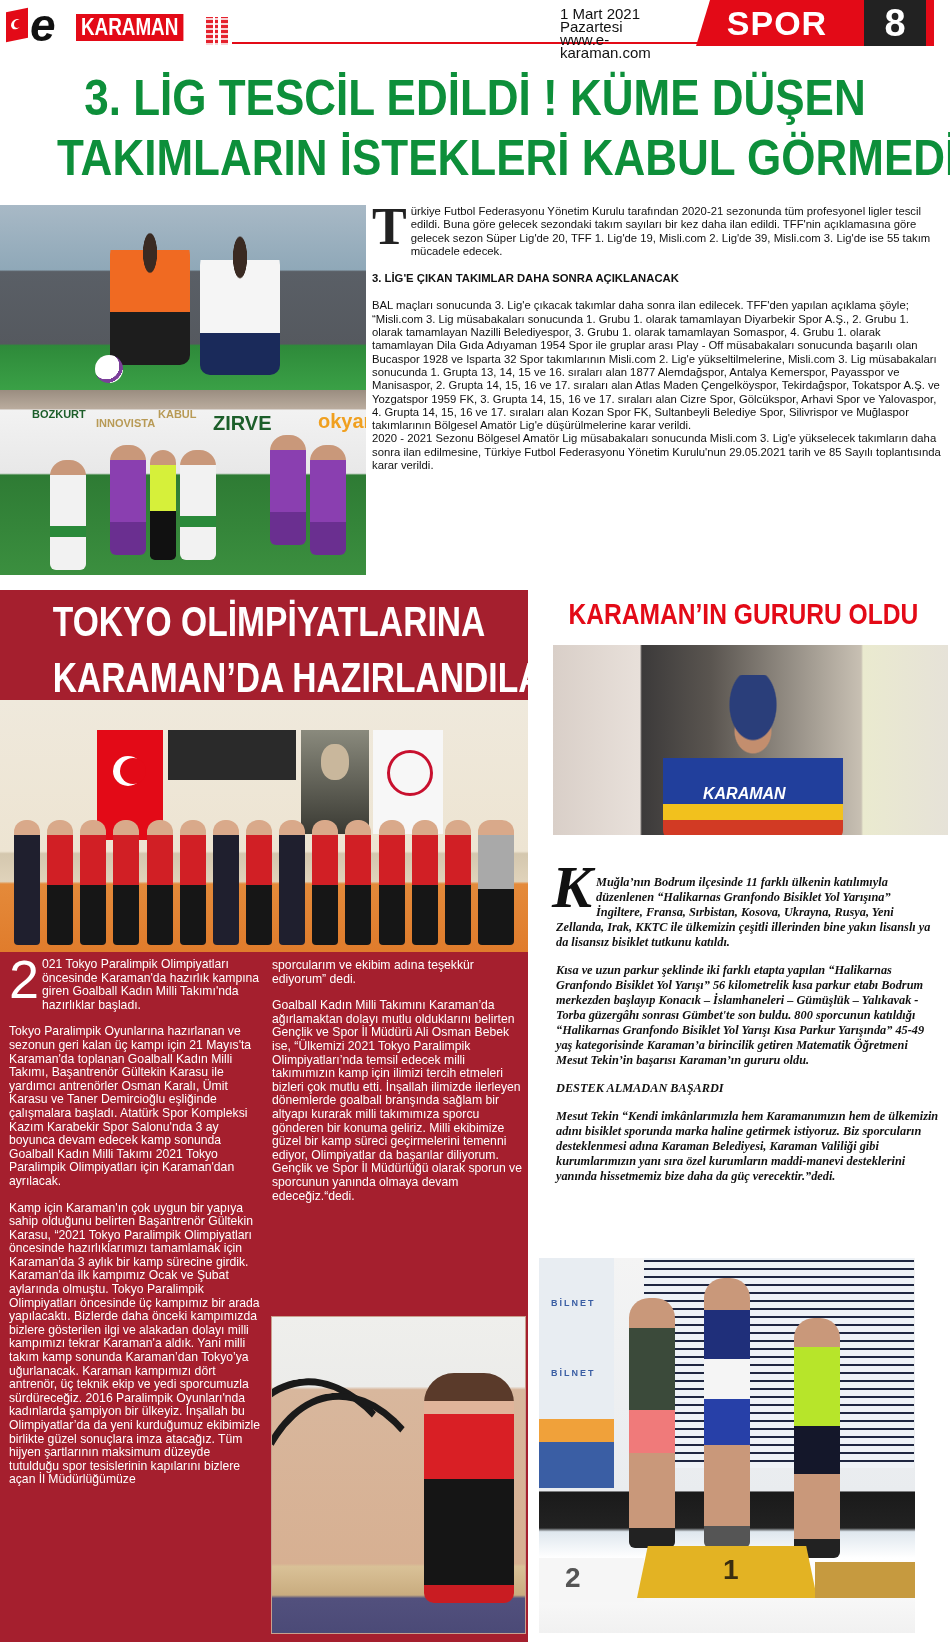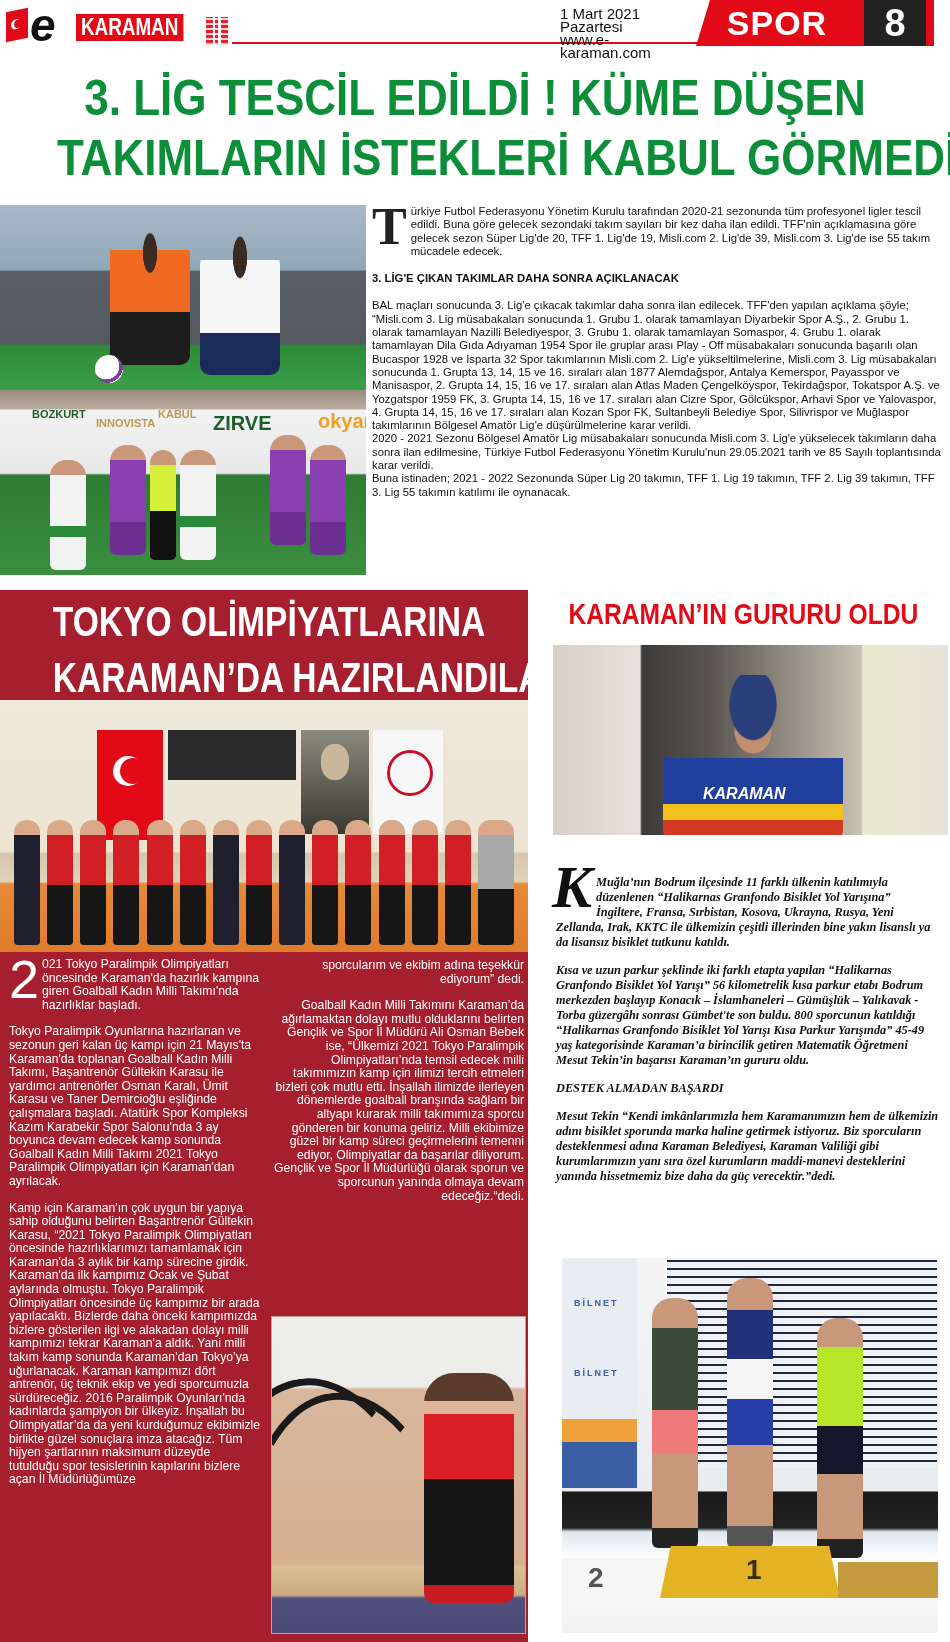--- a/index.html
+++ b/index.html
@@ -64,40 +64,40 @@
   .banner-gsb { position:absolute; left:373px; top:30px; width:70px; height:104px; background:#f7f7f7; }
   .banner-gsb::before { content:""; position:absolute; left:14px; top:20px; width:40px; height:40px; border-radius:50%; border:3px solid #c8102e; }
   .team-row { position:absolute; left:14px; top:120px; width:500px; height:125px; display:flex; justify-content:space-between; align-items:flex-end; }
   .member { width: 26px; height: 125px; border-radius: 12px 12px 4px 4px; background: linear-gradient(180deg, #d9a98a 0 12%, #d11f25 12% 52%, #161616 52% 100%); }
   .member.dark { background: linear-gradient(180deg, #d9a98a 0 12%, #1f1f2e 12% 100%); }
   .member.grey { background: linear-gradient(180deg, #d9a98a 0 12%, #a9a9a9 12% 55%, #161616 55% 100%); width: 36px; }
 
   .red-col { position: absolute; color: #fff; font-size: 12.2px; line-height: 13.6px; }
   .red-col p { margin: 0; }
   .red-col-1 { left: 9px; top: 958px; width: 252px; }
-  .red-col-2 { left: 272px; top: 959px; width: 252px; text-align: right; }
+  .red-col-2 { left: 272px; top: 959px; width: 252px; }
   .dropcap-2 { float: left; font-family: "Liberation Sans", sans-serif; font-size: 54px; line-height: 40px; margin: 1px 3px 0 0; color: #fff; }
   .photo-rope { left: 271px; top: 1316px; width: 255px; height: 318px; border: 1px solid #c9a08e;
     background: linear-gradient(180deg, #efefec 0%, #ececea 22%, #d8b79d 23%, #d7b092 78%, #d9c197 79%, #c9ac7f 88%, #52507d 89%, #4b4a77 100%); }
   .athlete { position:absolute; left: 152px; top: 56px; width: 90px; height: 230px; border-radius: 30px 30px 10px 10px; background: linear-gradient(180deg, #5a3a2a 0 12%, #e0b49a 12% 18%, #d91f25 18% 46%, #151515 46% 92%, #c91c22 92% 100%); }
   .rope { position:absolute; border: 7px solid #1a1a1a; border-color: #1a1a1a transparent transparent transparent; border-radius: 50%; }
 
   
   .right-headline { position: absolute; left: 530px; top: 594px; width: 420px; text-align: center; color: #e30a17; font-family: "Liberation Sans Narrow", "Liberation Sans", sans-serif; font-weight: bold; font-size: 30px; line-height: 40px; }
   .right-headline span { display:inline-block; transform: scaleX(0.82); white-space: nowrap; }
   .photo-cyclist { left: 553px; top: 645px; width: 395px; height: 190px;
     background: linear-gradient(90deg, #d9cfc8 0%, #e8e0da 22%, #3c3a3a 22.5%, #5a5550 40%, #c8c0b3 78%, #eaeacf 78.5%, #e6e2d8 100%); }
   .cyclist { position:absolute; left: 110px; top: 30px; width: 180px; height: 165px; border-radius: 80px 80px 10px 10px;
     background: radial-gradient(ellipse at 50% 18%, #2a3e7a 0 18%, transparent 19%), radial-gradient(ellipse at 50% 34%, #c38e6e 0 14%, transparent 15%), linear-gradient(180deg, transparent 0 50%, #213f9c 50% 78%, #f2c11d 78% 88%, #d23a24 88% 100%); }
   .cyclist-text { position:absolute; left: 150px; top: 140px; color:#fff; font-weight:bold; font-style:italic; font-size:16px; }
 
   .right-article { position: absolute; left: 556px; top: 862px; width: 384px; font-family: "Liberation Serif", serif; font-weight: bold; font-style: italic; font-size: 12.3px; line-height: 15px; color: #111; }
   .right-article p { margin: 0; }
   .dropcap-K { float: left; font-family: "Liberation Serif", serif; font-weight: bold; font-style: italic; font-size: 60px; line-height: 46px; margin: 2px 4px 0 -4px; }
-  .photo-podium { left: 562px; top: 1258px; width: 376px; height: 375px;
+  .photo-podium { left: 539px; top: 1258px; width: 376px; height: 375px;
     background: linear-gradient(180deg, #f4f4f4 0%, #e9ecef 62%, #1a1a1a 62.5%, #222 72%, #dfe7ee 73%, #ffffff 80%, #f1f1f1 100%); }
   .podium-lines { position:absolute; left:105px; top:0; width:270px; height:210px; background: repeating-linear-gradient(0deg, #eef2f6 0 6px, #1e2640 6px 8px); }
   .bilnet-banner { position:absolute; left:0; top:0; width:75px; height:230px; background: linear-gradient(180deg, #e8edf2 0 70%, #f0a13a 70% 80%, #3a5ea4 80% 100%); }
   .bilnet-text { position:absolute; left:12px; font-weight:bold; font-size:9px; color:#3a5ea4; letter-spacing: 2px; }
   .podium-1 { position:absolute; left: 98px; top: 288px; width: 180px; height: 52px; background: #e3b323; clip-path: polygon(6% 0, 94% 0, 100% 100%, 0 100%); }
   .podium-2 { position:absolute; left: 0; top: 300px; width: 105px; height: 44px; background: #f6f6f6; }
   .podium-3 { position:absolute; left: 276px; top: 304px; width: 100px; height: 36px; background: #c69a3f; }
   .podium-num { position:absolute; font-family: "Liberation Sans", sans-serif; font-weight:bold; font-size: 28px; color: #555; }
   .rider { position:absolute; width: 46px; border-radius: 20px 20px 6px 6px; }
 </style>
@@ -150,21 +150,20 @@
 </div>
 
 <article class="top-article">
   <p>
     <span class="dropcap-T">T</span><span>ürkiye Futbol Federasyonu Yönetim Kurulu tarafından 2020-21 sezonunda tüm profesyonel ligler tescil edildi. Buna göre gelecek sezondaki takım sayıları bir kez daha ilan edildi. TFF'nin açıklamasına göre gelecek sezon Süper Lig'de 20, TFF 1. Lig'de 19, Misli.com 2. Lig'de 39, Misli.com 3. Lig'de ise 55 takım mücadele edecek.</span>
   </p>
   <p class="top-subhead">3. LİG'E ÇIKAN TAKIMLAR DAHA SONRA AÇIKLANACAK</p>
   <p>BAL maçları sonucunda 3. Lig'e çıkacak takımlar daha sonra ilan edilecek. TFF'den yapılan açıklama şöyle;</p>
   <p>“Misli.com 3. Lig müsabakaları sonucunda 1. Grubu 1. olarak tamamlayan Diyarbekir Spor A.Ş., 2. Grubu 1. olarak tamamlayan Nazilli Belediyespor, 3. Grubu 1. olarak tamamlayan Somaspor, 4. Grubu 1. olarak tamamlayan Dila Gıda Adıyaman 1954 Spor ile gruplar arası Play - Off müsabakaları sonucunda başarılı olan Bucaspor 1928 ve Isparta 32 Spor takımlarının Misli.com 2. Lig'e yükseltilmelerine, Misli.com 3. Lig müsabakaları sonucunda 1. Grupta 13, 14, 15 ve 16. sıraları alan 1877 Alemdağspor, Antalya Kemerspor, Payasspor ve Manisaspor, 2. Grupta 14, 15, 16 ve 17. sıraları alan Atlas Maden Çengelköyspor, Tekirdağspor, Tokatspor A.Ş. ve Yozgatspor 1959 FK, 3. Grupta 14, 15, 16 ve 17. sıraları alan Cizre Spor, Gölcükspor, Arhavi Spor ve Yalovaspor, 4. Grupta 14, 15, 16 ve 17. sıraları alan Kozan Spor FK, Sultanbeyli Belediye Spor, Silivrispor ve Muğlaspor takımlarının Bölgesel Amatör Lig'e düşürülmelerine karar verildi.</p>
   <p>2020 - 2021 Sezonu Bölgesel Amatör Lig müsabakaları sonucunda Misli.com 3. Lig'e yükselecek takımların daha sonra ilan edilmesine, Türkiye Futbol Federasyonu Yönetim Kurulu'nun 29.05.2021 tarih ve 85 Sayılı toplantısında karar verildi.</p>
-  <p>Buna istinaden; 2021 - 2022 Sezonunda Süper Lig 20 takımın, TFF 1. Lig 19 takımın, TFF 2. Lig 39 takımın, TFF 3. Lig 55 takımın katılımı ile oynanacak.</p>
 </article>
 
 <section class="red-section"></section>
 <h2 class="red-headline">
   <span class="line">TOKYO OLİMPİYATLARINA</span>
   <span class="line">KARAMAN’DA HAZIRLANDILAR</span>
 </h2>
 
 <div class="photo photo-team">
   <div class="flag-tr"></div>

